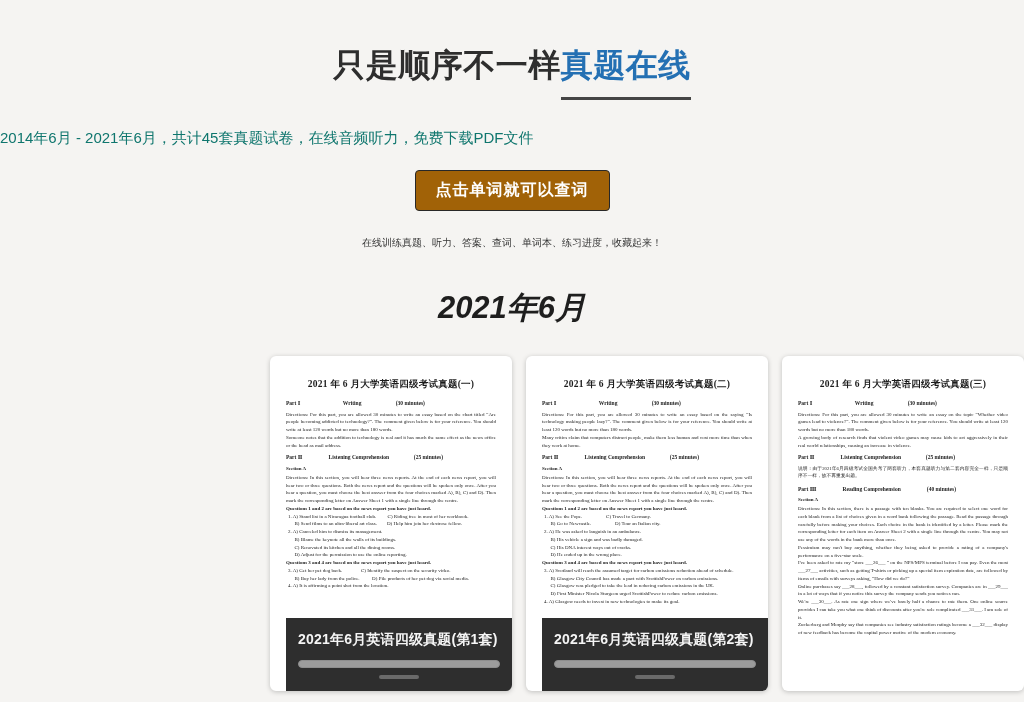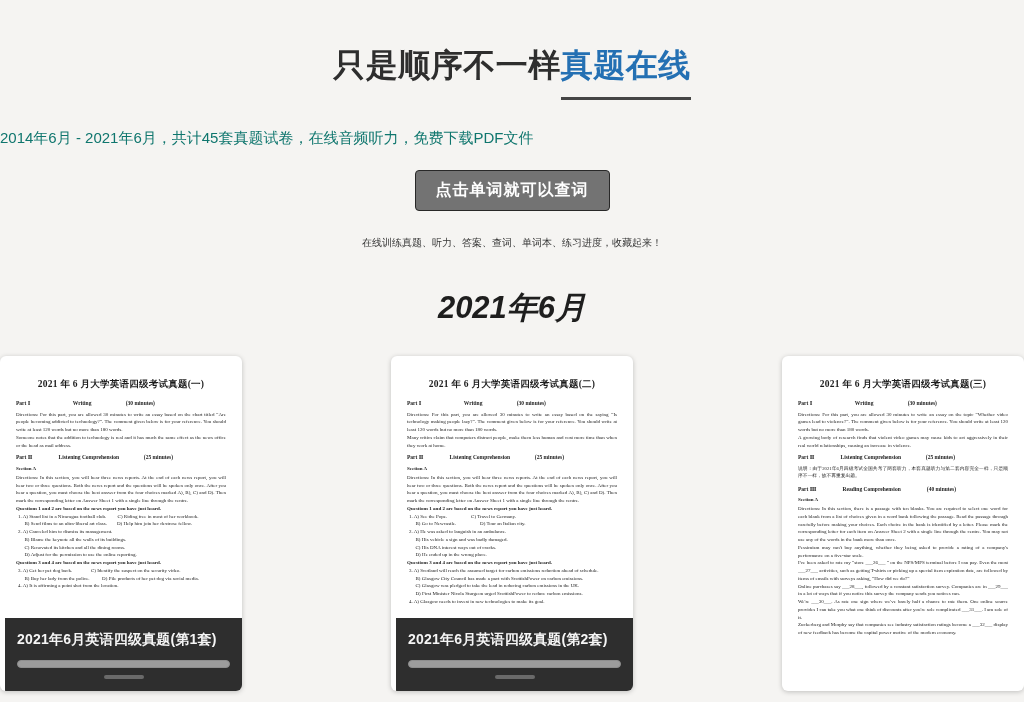--- a/index.html
+++ b/index.html
@@ -6,44 +6,44 @@
   html,body { margin:0; padding:0; }
   body { background:#f5f4f2; font-family:"Liberation Sans","DejaVu Sans",sans-serif; color:#333; }
   .wrap { width:1024px; height:702px; margin:0 auto; overflow:hidden; position:relative; }
 
   .page-title { text-align:center; font-size:32px; font-weight:700; color:#2e2e2e; margin:44px 0 0; letter-spacing:.5px; }
   .title-blue { color:#2470b3; border-bottom:3px solid #454545; padding-bottom:14px; }
 
   .subtitle { text-align:left; font-size:15px; color:#0f766e; margin-top:41px; }
 
   .btn-row { text-align:center; margin-top:22px; }
-  .lookup-btn { display:inline-block; background:#737373; color:#fff; font-weight:700; font-size:16px;
+  .lookup-btn { display:inline-block; background:#a16207; color:#fff; font-weight:700; font-size:16px;
                 padding:9px 20px; border-radius:4px; border:1px solid #282828; cursor:pointer; letter-spacing:1px; }
 
   .tagline { text-align:center; font-size:10px; color:#353535; margin-top:25px; }
 
   .section-heading { text-align:center; font-size:31px; font-weight:700; color:#1e1e1e; margin:37px 0 0;font-style:italic; }
 
-  .cards { display:flex; justify-content:space-between; gap:14px; margin-top:27px; }
+  .cards { display:flex; justify-content:flex-end; gap:14px; margin-top:27px; }
   .card { position:relative; width:242px; height:335px; background:#fff; border-radius:6px;
           box-shadow:0 1px 5px rgba(0,0,0,.22); overflow:hidden; cursor:pointer; }
 
   .paper { padding:21px 16px 0; }
   .pscale { width:420px; transform:scale(0.5); transform-origin:0 0;
             font-family:"Liberation Serif","DejaVu Serif",serif; color:#1b1b1b; }
   .ptitle { font-size:19px; font-weight:700; text-align:center; margin-bottom:18px; letter-spacing:.5px; }
   .pl { font-size:10px; line-height:15.5px; white-space:pre-wrap; text-align:justify; }
   .pl.part { font-weight:700; font-size:11px; margin:10px 0 6px; text-align:left; }
   .pl.sect { font-weight:700; margin:3px 0 2px; text-align:left; }
   .pl.q    { font-weight:700; text-align:left; }
   .pl.opt  { margin-left:4px; text-align:left; }
   .pl.opt2 { margin-left:17px; text-align:left; }
   .pl.note { font-size:9.5px; }
 
-  .overlay { position:absolute; left:5px; right:0; bottom:0; height:73px;
+  .overlay { position:absolute; left:16px; right:0; bottom:0; height:73px;
              background:rgba(30,30,30,.93); padding:13px 12px 0; }
   .caption { color:#f5f5f5; font-size:14px; font-weight:700; white-space:nowrap; letter-spacing:.2px; }
   .bar { height:8px; background:#9c9c9c; border:1px solid #8e8e8e; border-radius:4px; margin-top:11px; }
   .smudge { width:40px; height:4px; background:#6a6a6a; border-radius:2px; margin:7px auto 0; }
 </style>
 </head>
 <body>
 
 <div class="wrap">
 

